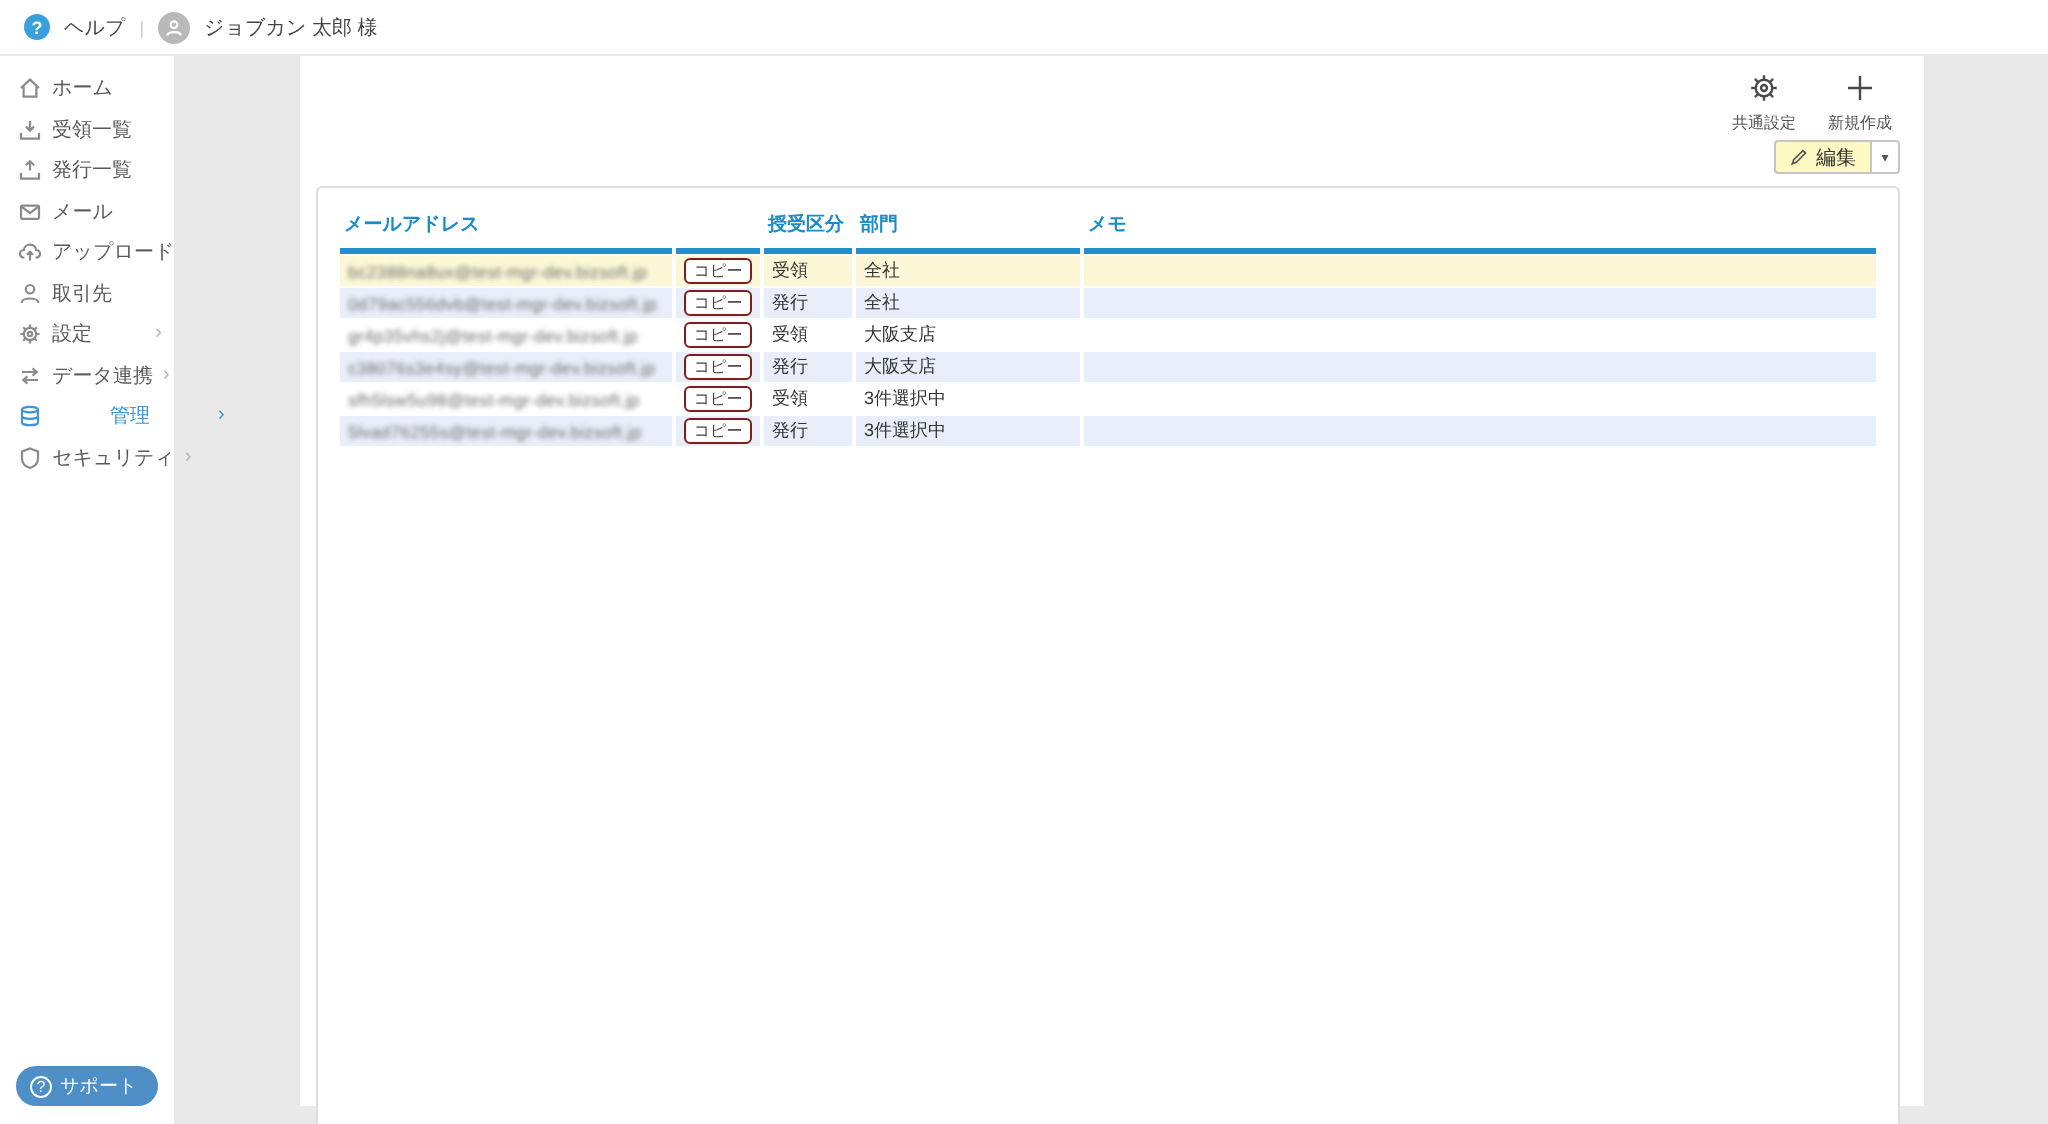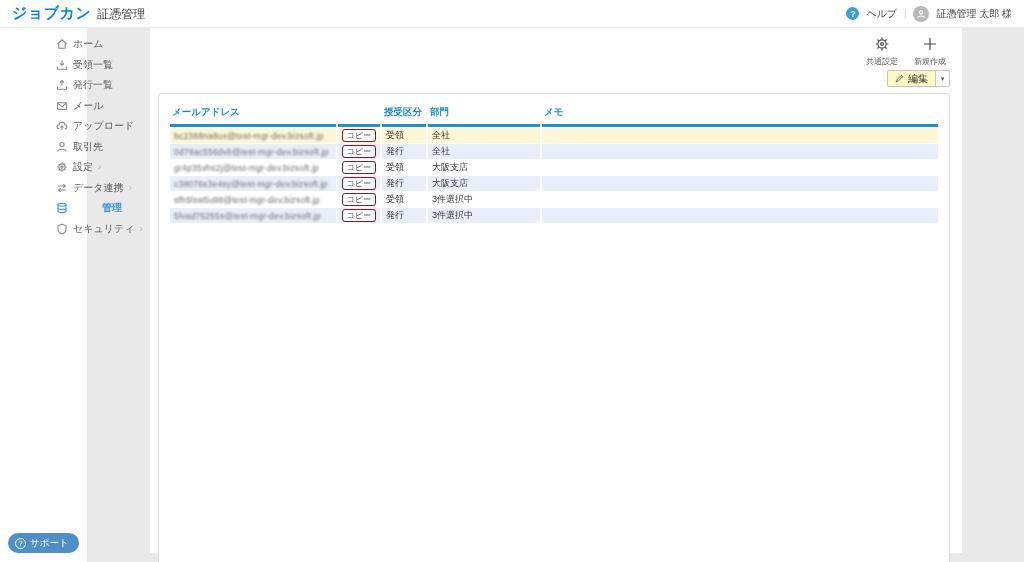--- a/index.html
+++ b/index.html
@@ -17,24 +17,24 @@
   .help-circle { width:13px; height:13px; border-radius:50%; background:#3aa0dc; color:#fff;
     font-size:9px; font-weight:bold; display:flex; align-items:center; justify-content:center; }
   .tb-divider { color:#ccc; font-size:9px; }
   .avatar { width:16px; height:16px; border-radius:50%; background:#b9b9b9;
     display:flex; align-items:center; justify-content:center; }
 
   
   .sidebar { position:absolute; left:0; top:28px; width:88px; height:534px; background:#fff;
     border-right:1px solid #e8e8e8; padding-top:6px; }
   .side-item { height:20.5px; display:flex; align-items:center; gap:5px; padding:0 6px 0 9px;
-    font-size:10px; color:#5a5a5a; cursor:pointer;margin-left:47px; }
+    font-size:10px; color:#5a5a5a; cursor:pointer; }
   .side-item svg { flex:none; stroke:#8a8a8a; }
   .side-item .chev { margin-left:auto; color:#b5b5b5; font-size:10px; line-height:1; }
-  .side-item.active { color:#3d96d6; font-weight:bold;gap:34px; }
+  .side-item.active { color:#3d96d6; font-weight:normal;gap:34px; }
   .side-item.active svg { stroke:#3d96d6; }
   .side-item.active .chev { color:#3d96d6; }
   .side-label { white-space:nowrap; }
   .support-btn { position:absolute; left:8px; bottom:9px; height:20px; padding:0 10px 0 7px;
     border-radius:11px; background:#4e8fc7; border:none; color:#fff; font-size:9.5px;
     display:flex; align-items:center; gap:4px; cursor:pointer;
     font-family:"Liberation Sans","DejaVu Sans",sans-serif; }
   .support-q { width:11px; height:11px; border-radius:50%; border:1px solid #fff;
     font-size:8px; display:flex; align-items:center; justify-content:center; }
 
@@ -74,35 +74,31 @@
     letter-spacing:.2px; }
   .td-copy { text-align:center; }
   .copy-btn { width:34px; height:12.5px; font-size:8px; line-height:1; color:#444;
     background:#fff; border:1px solid #7f1d1d; border-radius:3px; cursor:pointer; padding:0;
     font-family:"Liberation Sans","DejaVu Sans",sans-serif; }
 </style>
 </head>
 <body>
 
 <div class="topbar">
-  <div class="brand">
-    <span class="logo">ジョブカン</span>
-    <span class="appname">証憑管理</span>
-  </div>
   <div class="topbar-right">
     <span class="help-circle">?</span>
     <span>ヘルプ</span>
     <span class="tb-divider">|</span>
     <span class="avatar">
       <svg width="10" height="10" viewBox="0 0 12 12" fill="none" stroke="#fff" stroke-width="1.3">
         <circle cx="6" cy="4" r="2"></circle>
           <path d="M2 10.5 C2 7.8 10 7.8 10 10.5"></path>
       </svg>
     </span>
-    <span>証憑管理 太郎 様</span>
+    <span>ジョブカン 太郎 様</span>
   </div>
 </div>
 
 <div class="sidebar">
 
   <div class="side-item">
     <svg width="12" height="12" viewBox="0 0 12 12" fill="none" stroke-width="1.1">
       <path d="M1.5 6 L6 1.8 L10.5 6 M2.8 5.2 V10.3 H9.2 V5.2"></path>
     </svg>
     <span class="side-label">ホーム</span>

